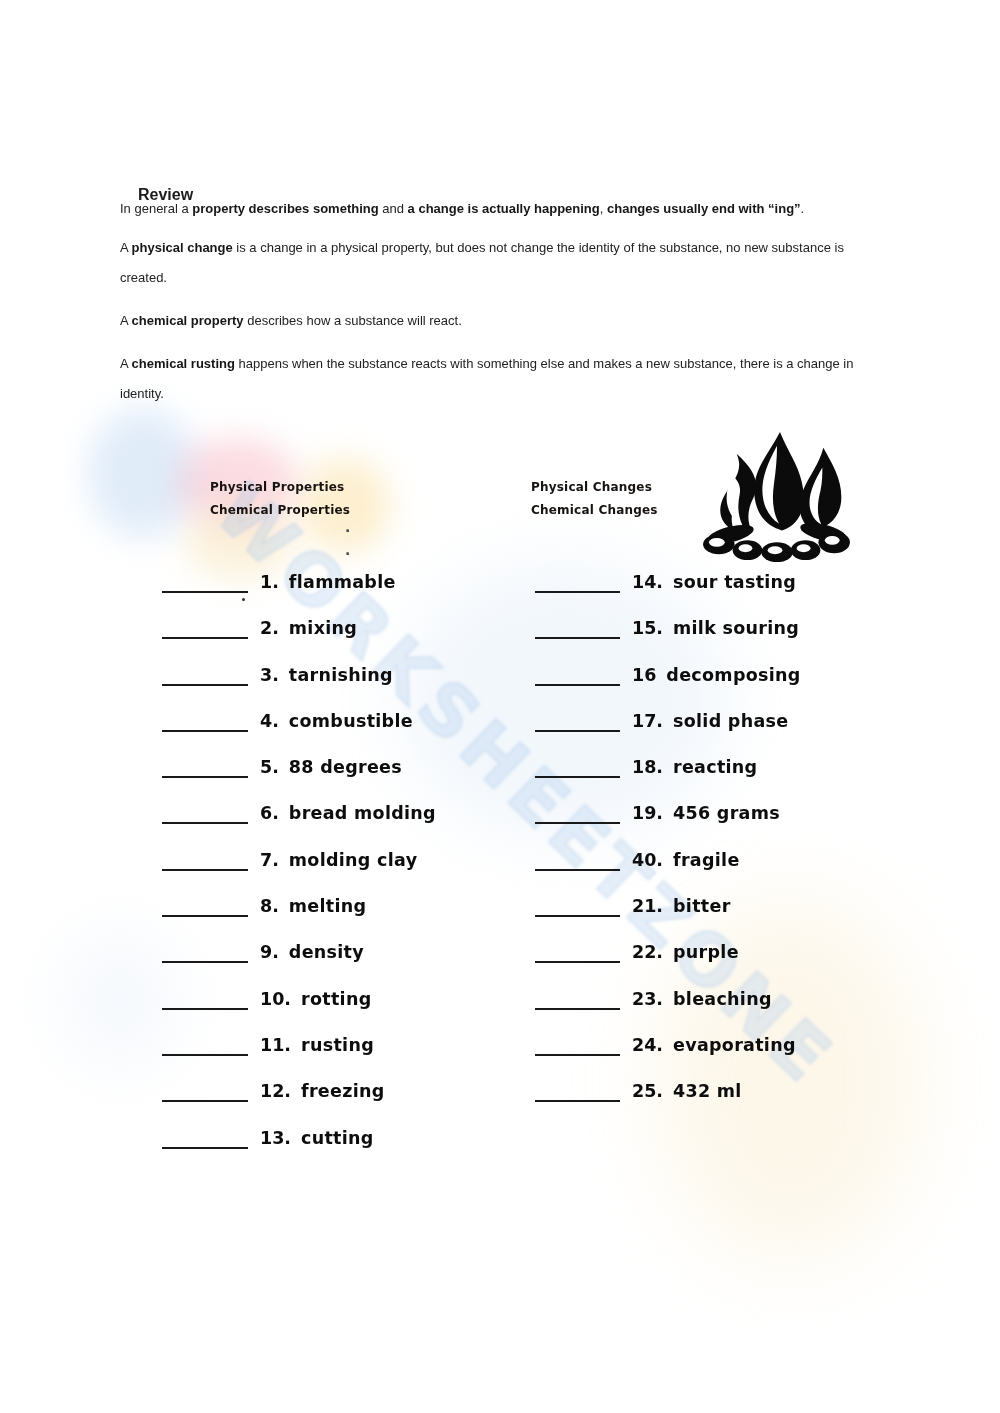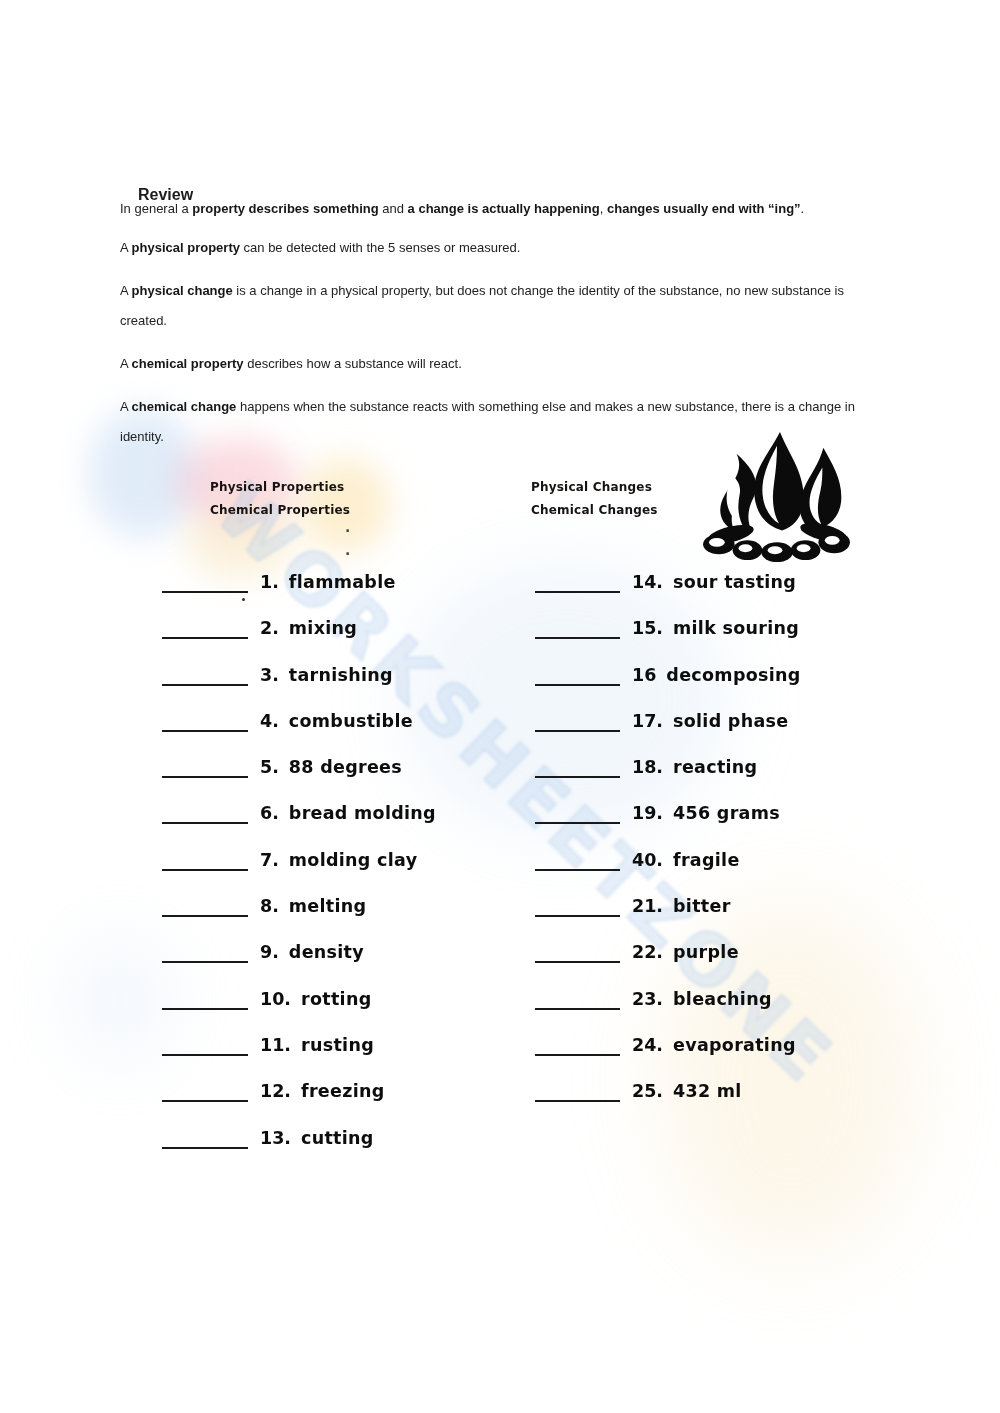--- a/index.html
+++ b/index.html
@@ -62,24 +62,23 @@
   <div class="blob blob-bluecloud"></div>
   <div class="blob blob-yellow2"></div>
   <div class="blob blob-blue2"></div>
 
   <div class="watermark">WORKSHEETZONE</div>
 
   <h1 class="title">Review</h1>
 
   <div class="paragraphs">
       <p><span>In general a </span><b>property describes something</b><span> and </span><b>a change is actually happening</b><span>, </span><b>changes usually end with “ing”</b><span>.</span></p>
-      <p><span>A </span><b>physical property</b><span> can be detected with the 5 senses or measured.</span></p>
       <p><span>A </span><b>physical change</b><span> is a change in a physical property, but does not change the identity of the substance, no new substance is created.</span></p>
       <p><span>A </span><b>chemical property</b><span> describes how a substance will react.</span></p>
-      <p><span>A </span><b>chemical change</b><span> happens when the substance reacts with something else and makes a new substance, there is a change in identity.</span></p>
+      <p><span>A </span><b>chemical rusting</b><span> happens when the substance reacts with something else and makes a new substance, there is a change in identity.</span></p>
     </div>
 
   <div class="col-header left-header">
     <div>Physical Properties</div>
     <div>Chemical Properties</div>
   </div>
 
   <div class="col-header right-header">
     <div>Physical Changes</div>
     <div>Chemical Changes</div>

